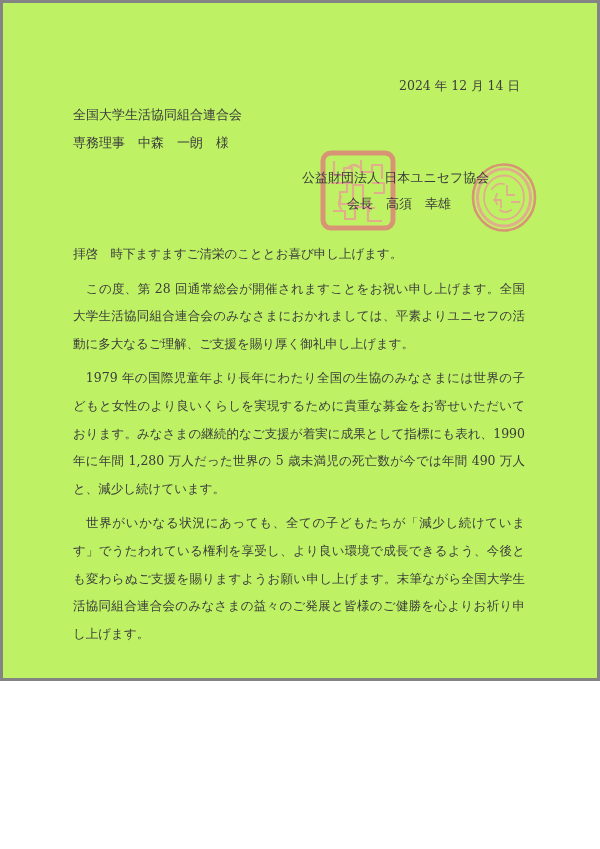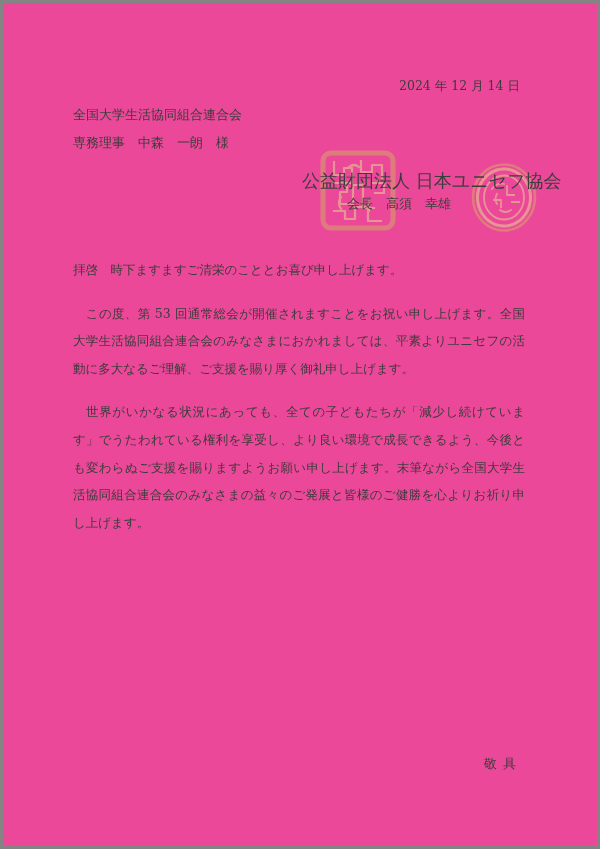--- a/index.html
+++ b/index.html
@@ -4,47 +4,47 @@
 <title>Document</title>
 <style>
   html, body {
     margin: 0;
     padding: 0;
     background: #ffffff;
   }
   .page {
     position: relative;
     width: 600px;
-    height: 849px;
+    height: 681px;
     box-sizing: border-box;
-    background: #ec4899;
+    background: #bef264;
     border: 3px solid var(--border-gray, #848484);
     overflow: hidden;
     font-family: "DejaVu Serif", "Liberation Serif", serif;
     color: var(--text-color, #3c3c3c);
   }
   .txt { position: absolute; white-space: nowrap; }
   .date-line        { top: 75px;  right: 77px; font-size: 12.5px; }
   .recipient-org    { left: 70px; top: 103px;  font-size: 13px; }
   .recipient-person { left: 70px; top: 131px;  font-size: 13px; }
-  .sender-org       { left: 299px; top: 166px; font-size: 18px; z-index: 2; }
+  .sender-org       { left: 299px; top: 166px; font-size: 13px; z-index: 2; }
   .sender-person    { left: 344px; top: 192px; font-size: 13px; z-index: 2; }
   .closing-line     { top: 752px; right: 80px; font-size: 13px; letter-spacing: 1px; text-align: right; }
 
   .letter-body {
     position: absolute;
     left: 70px;
     top: 237px;
     width: 452px;
     font-size: 12.5px;
     line-height: 27.6px;
     text-align: justify;
     z-index: 2;
   }
-  .letter-body p { margin: 16px 0 7px 0; }
+  .letter-body p { margin: 0 0 7px 0; }
 
   .seal { position: absolute; z-index: 1; opacity: 0.85; }
   .seal svg { display: block; width: 100%; height: 100%; }
   .seal-square { left: 316px; top: 146px; width: 78px; height: 83px; }
   .seal-round  { left: 467px; top: 159px; width: 68px; height: 71px; }
   .s-main  { fill: none; stroke: var(--seal-red, #dc8578); stroke-linecap: square; stroke-linejoin: round; }
   .s-light { fill: none; stroke: var(--seal-red-light, #e8a294); stroke-linecap: square; stroke-linejoin: round; }
 </style>
 </head>
 <body>
@@ -74,20 +74,21 @@
       <path class="s-light" stroke-width="1.8" d="M22 27 q5 -7 12 -5 M24 38 h7 v7 M37 24 v9 h7 M30 48 q5 4 11 0 M42 40 h7 M27 32 q-3 5 0 10"></path>
     </svg>
   </div>
 
   <div class="txt sender-org">公益財団法人 日本ユニセフ協会</div>
   <div class="txt sender-person">会長　高須　幸雄</div>
 
   <div class="letter-body">
     <p>拝啓　時下ますますご清栄のこととお喜び申し上げます。</p>
     <div>
-        <p>　この度、第 53 回通常総会が開催されますことをお祝い申し上げます。全国大学生活協同組合連合会のみなさまにおかれましては、平素よりユニセフの活動に多大なるご理解、ご支援を賜り厚く御礼申し上げます。</p>
+        <p>　この度、第 28 回通常総会が開催されますことをお祝い申し上げます。全国大学生活協同組合連合会のみなさまにおかれましては、平素よりユニセフの活動に多大なるご理解、ご支援を賜り厚く御礼申し上げます。</p>
+        <p>　1979 年の国際児童年より長年にわたり全国の生協のみなさまには世界の子どもと女性のより良いくらしを実現するために貴重な募金をお寄せいただいております。みなさまの継続的なご支援が着実に成果として指標にも表れ、1990 年に年間 1,280 万人だった世界の 5 歳未満児の死亡数が今では年間 490 万人と、減少し続けています。</p>
         <p>　世界がいかなる状況にあっても、全ての子どもたちが「減少し続けています」でうたわれている権利を享受し、より良い環境で成長できるよう、今後とも変わらぬご支援を賜りますようお願い申し上げます。末筆ながら全国大学生活協同組合連合会のみなさまの益々のご発展と皆様のご健勝を心よりお祈り申し上げます。</p>
       </div>
   </div>
 
   <div class="txt closing-line">敬 具</div>
 
 </div>
 
 </body></html>

